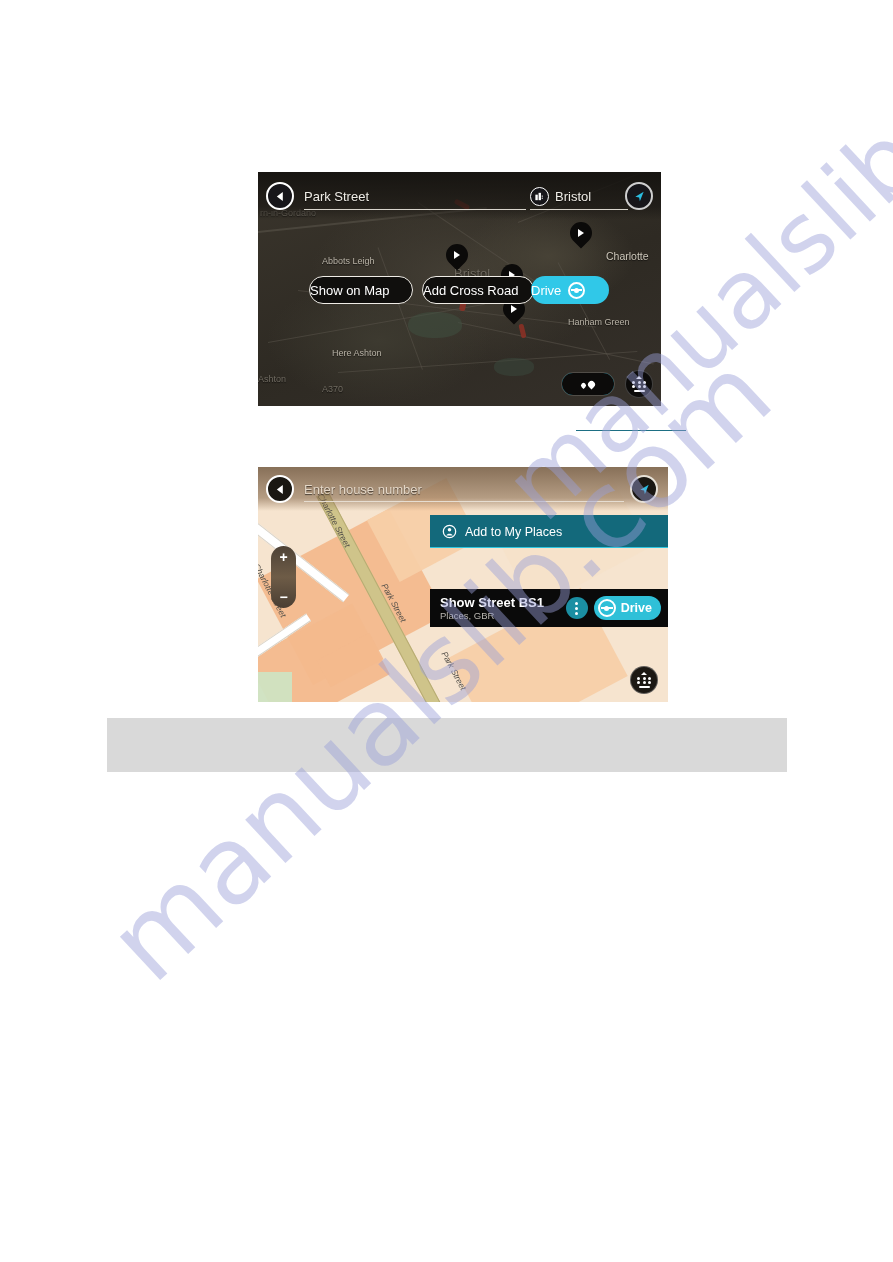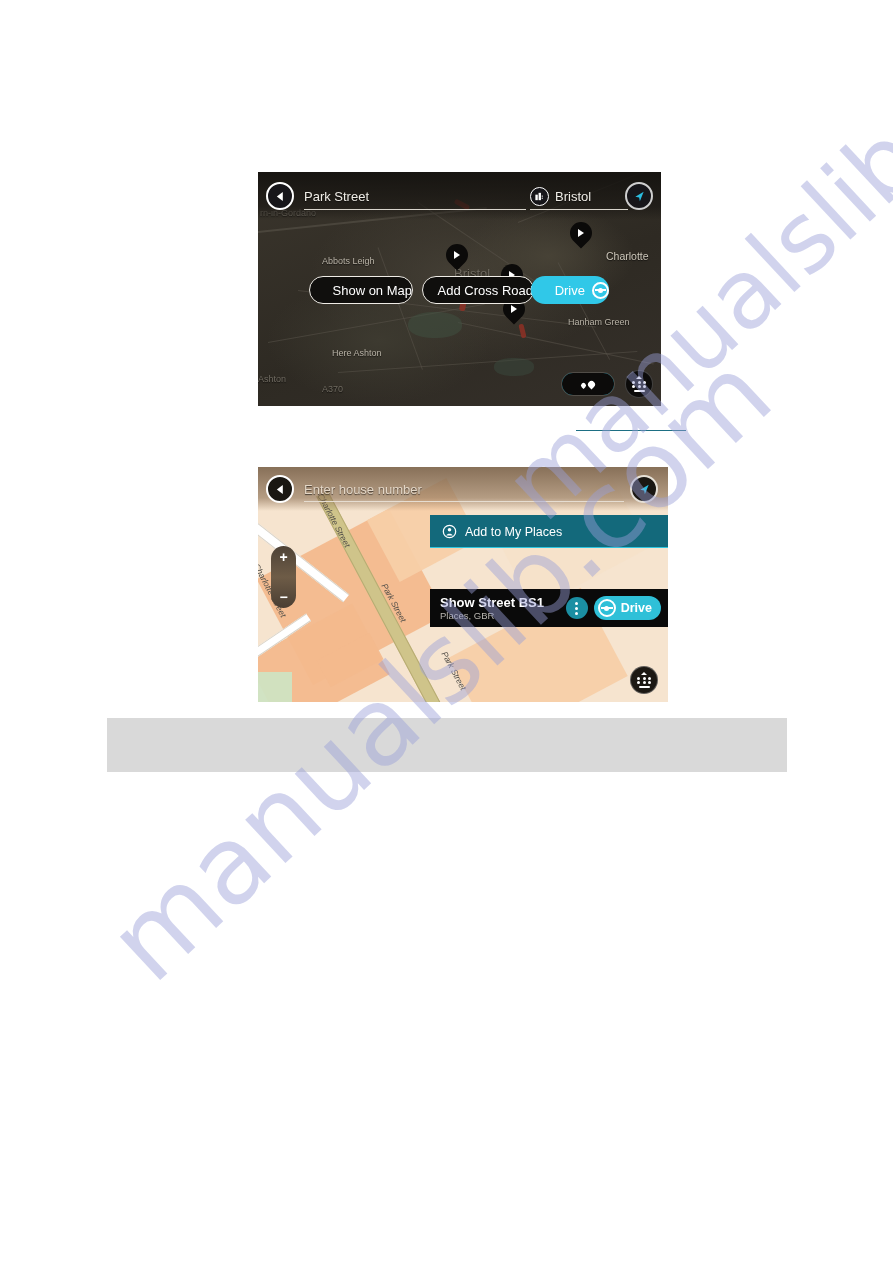--- a/index.html
+++ b/index.html
@@ -146,21 +146,21 @@
     flex: 0 0 auto;
     display: flex; align-items: center; justify-content: center;
     box-sizing: border-box;
   }
 
   
   .pill {
     position: absolute;
     display: flex;
     align-items: center;
-    justify-content: flex-end;
+    justify-content: flex-start;
     border-radius: 999px;
     box-sizing: border-box;
     white-space: nowrap;
   }
   #fig1 .btn-show {
     left: 51px; top: 276px;
     transform: translateY(-172px);
     width: 104px; height: 28px;
     background: #100f0d;
     border: 1.5px solid #efece6;

